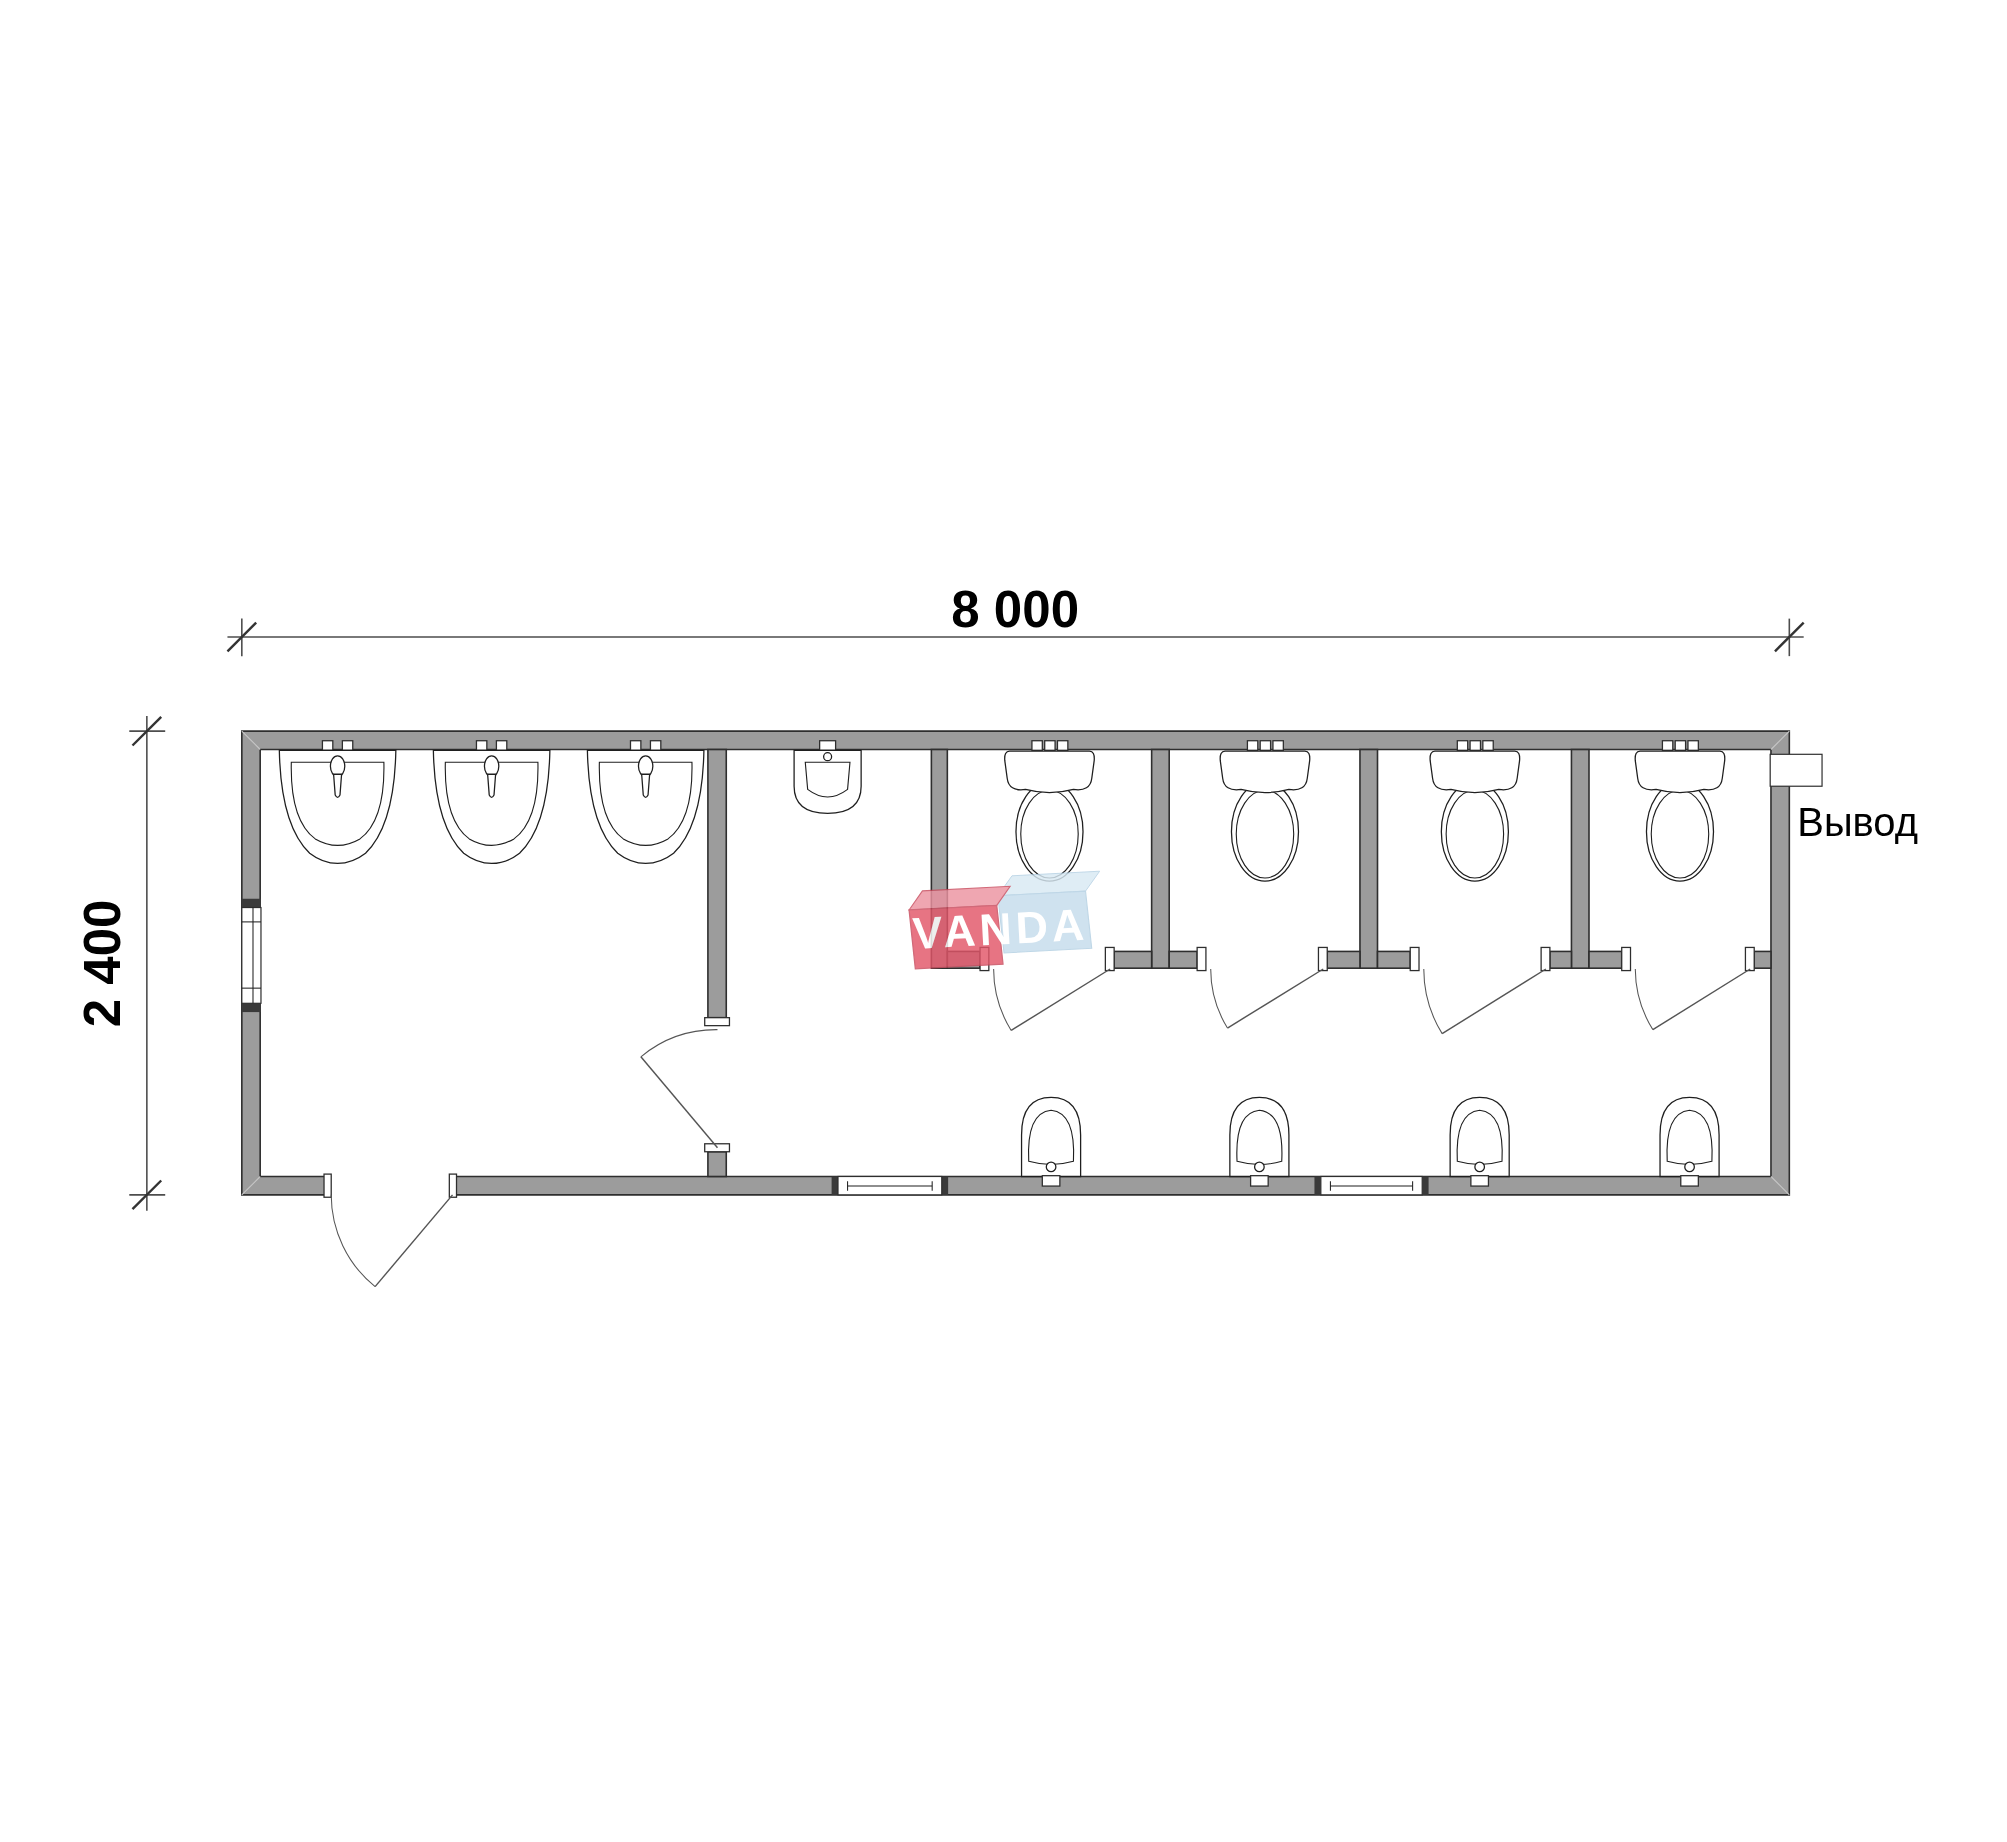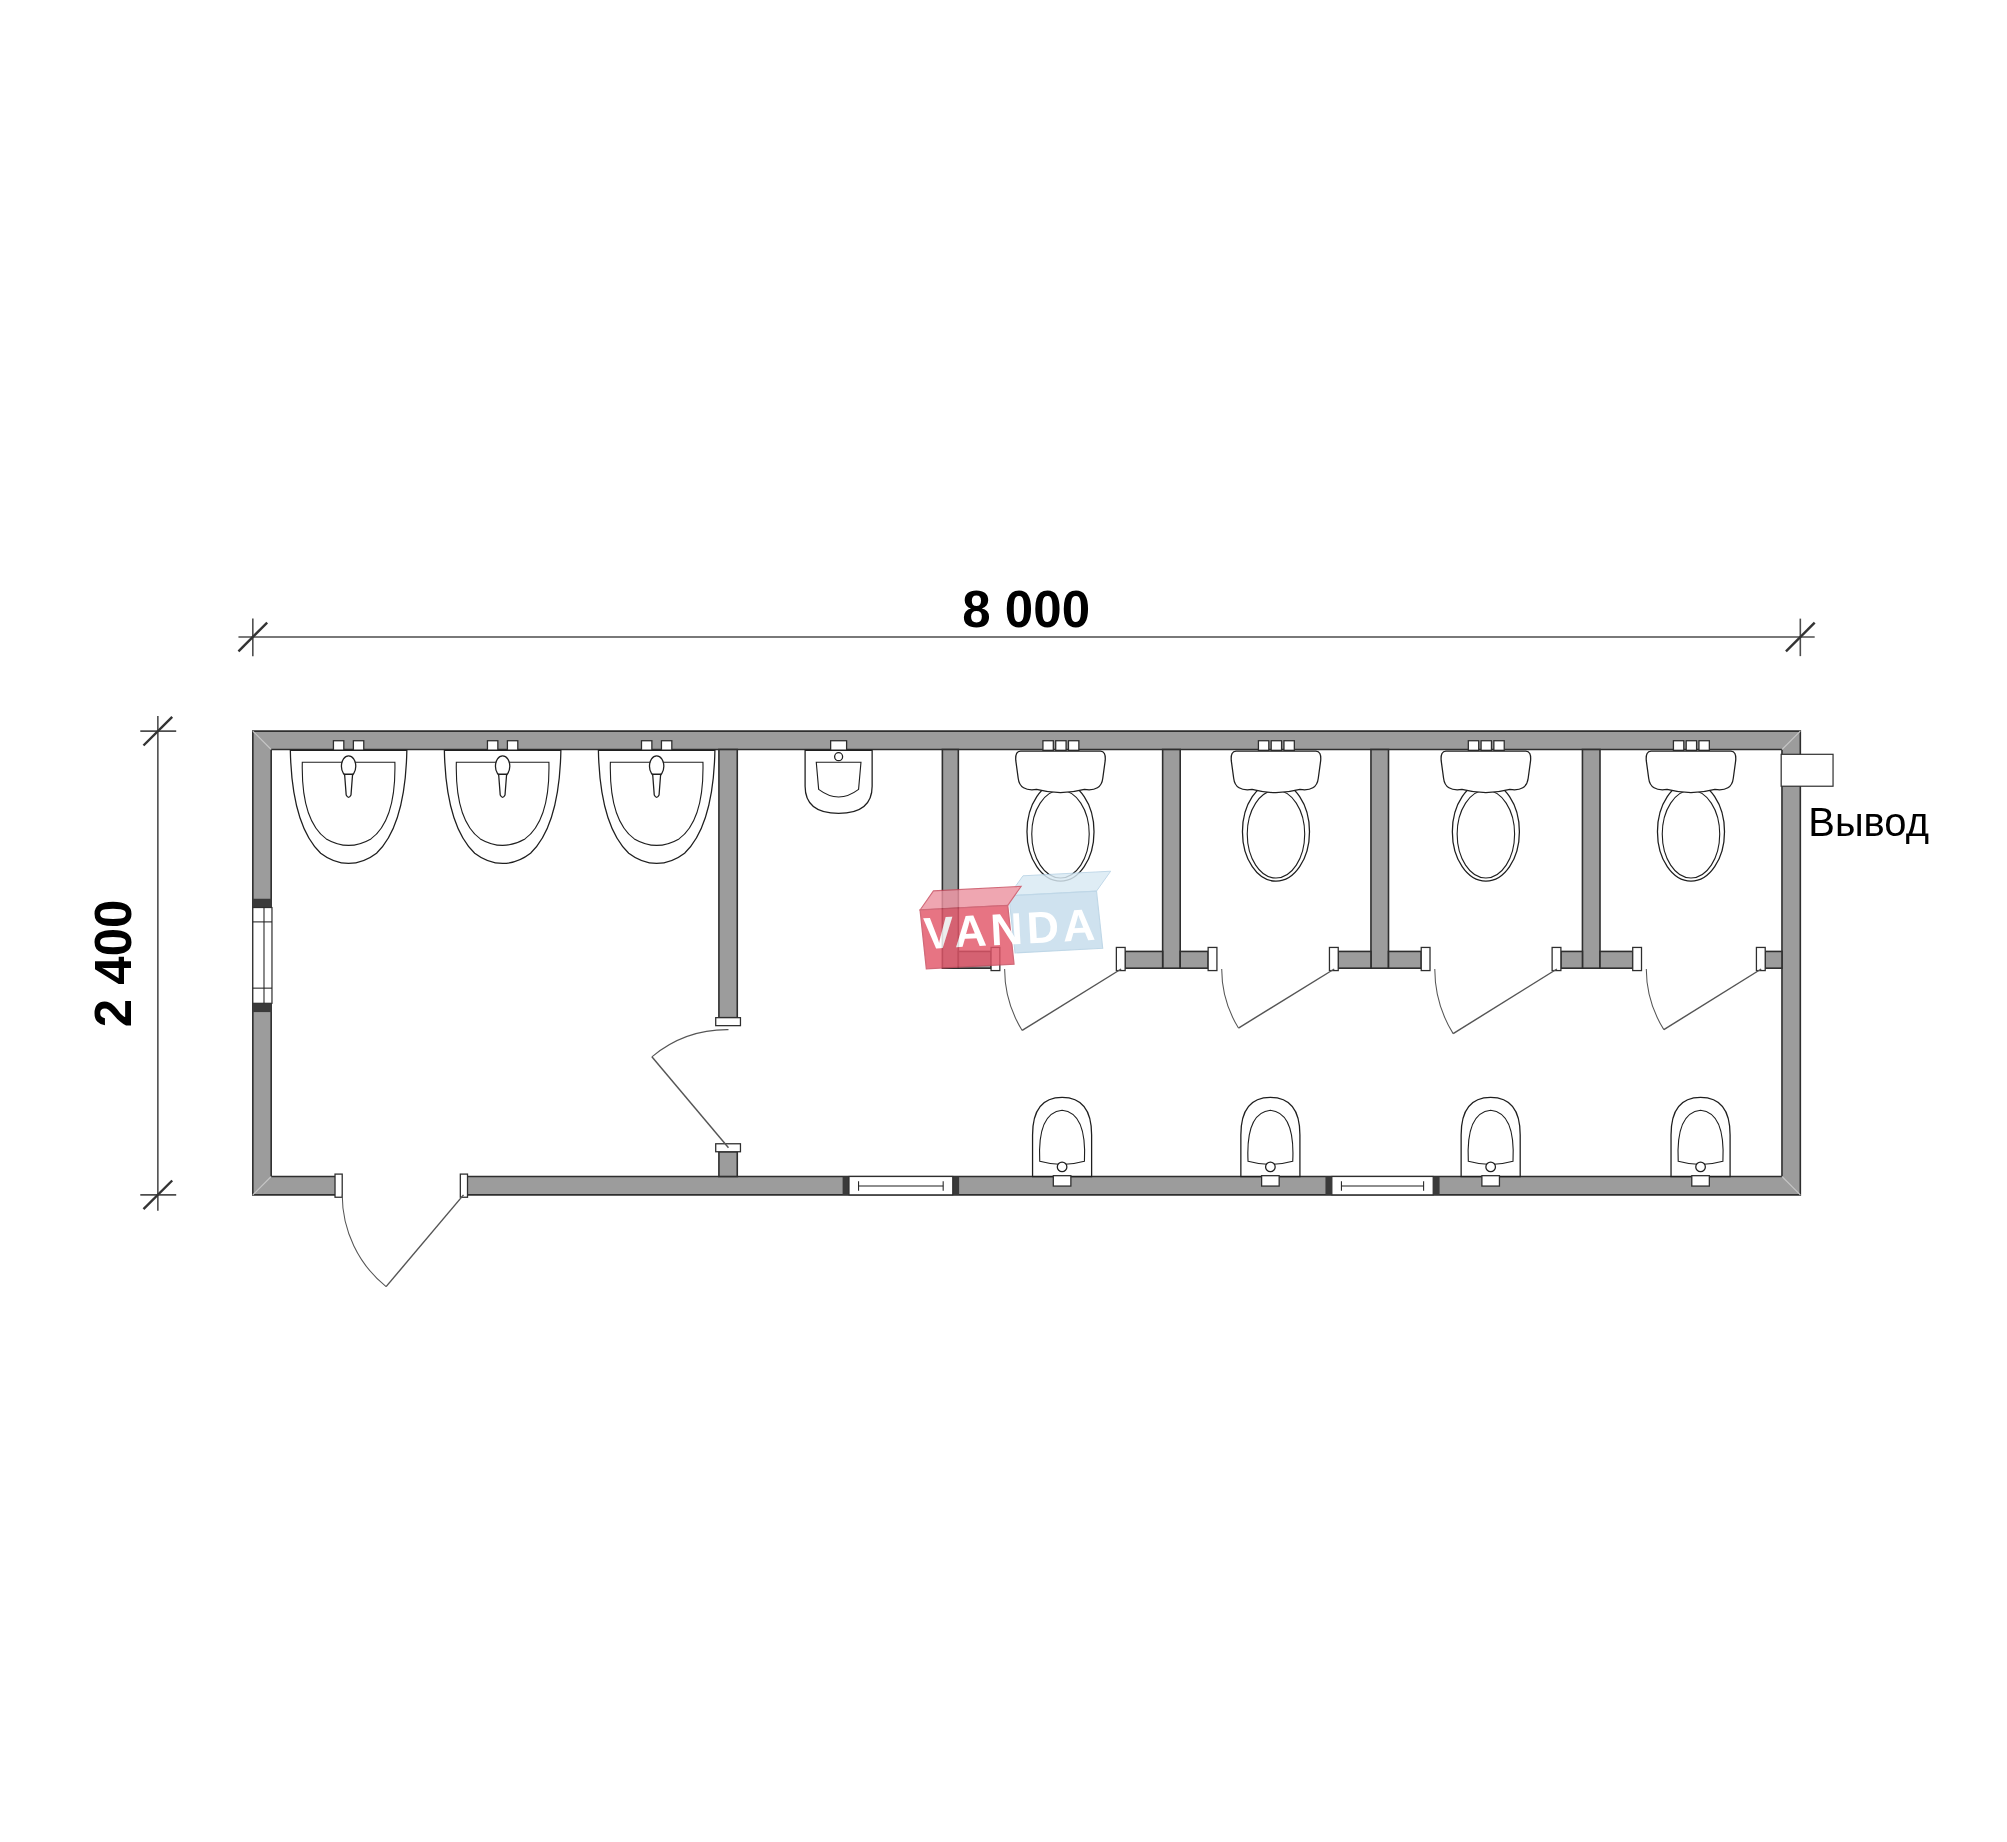--- a/index.html
+++ b/index.html
@@ -3,21 +3,21 @@
 <meta charset="utf-8">
 <style>
   :root{
     --wall-fill:#9c9c9c; --wall-edge:#2e2e2e; --fixture-line:#1f1f1f;
     --door-line:#555555; --dimension-line:#4d4d4d; --text:#000000;
     --watermark-red-front:#e25669; --watermark-red-top:#ec93a1;
     --watermark-blue-front:#c5dcec; --watermark-blue-top:#d9eaf4;
     --watermark-text:#ffffff; --background:#ffffff;
   }
   html,body{margin:0;padding:0;background:var(--background);}
-  .page{width:1624px;height:1843px;position:relative;background:var(--background);padding-left:11px;}
+  .page{width:1624px;height:1843px;position:relative;background:var(--background);}
   svg{display:block}
   .wall{fill:var(--wall-fill);stroke:var(--wall-edge);stroke-width:2;}
   .miter{stroke:#c6c6c6;stroke-width:1.4;}
   .jamb{fill:#ffffff;stroke:var(--wall-edge);stroke-width:1.6;}
   .cap{fill:#3a3a3a;}
   .opening{fill:#ffffff;}
   .win{fill:#ffffff;stroke:var(--wall-edge);stroke-width:1.5;}
   .win-line{stroke:#1f1f1f;stroke-width:1.3;fill:none;}
   .fixture{fill:#ffffff;stroke:var(--fixture-line);stroke-width:1.6;}
   .fixture-line{fill:none;stroke:var(--fixture-line);stroke-width:1.4;}

